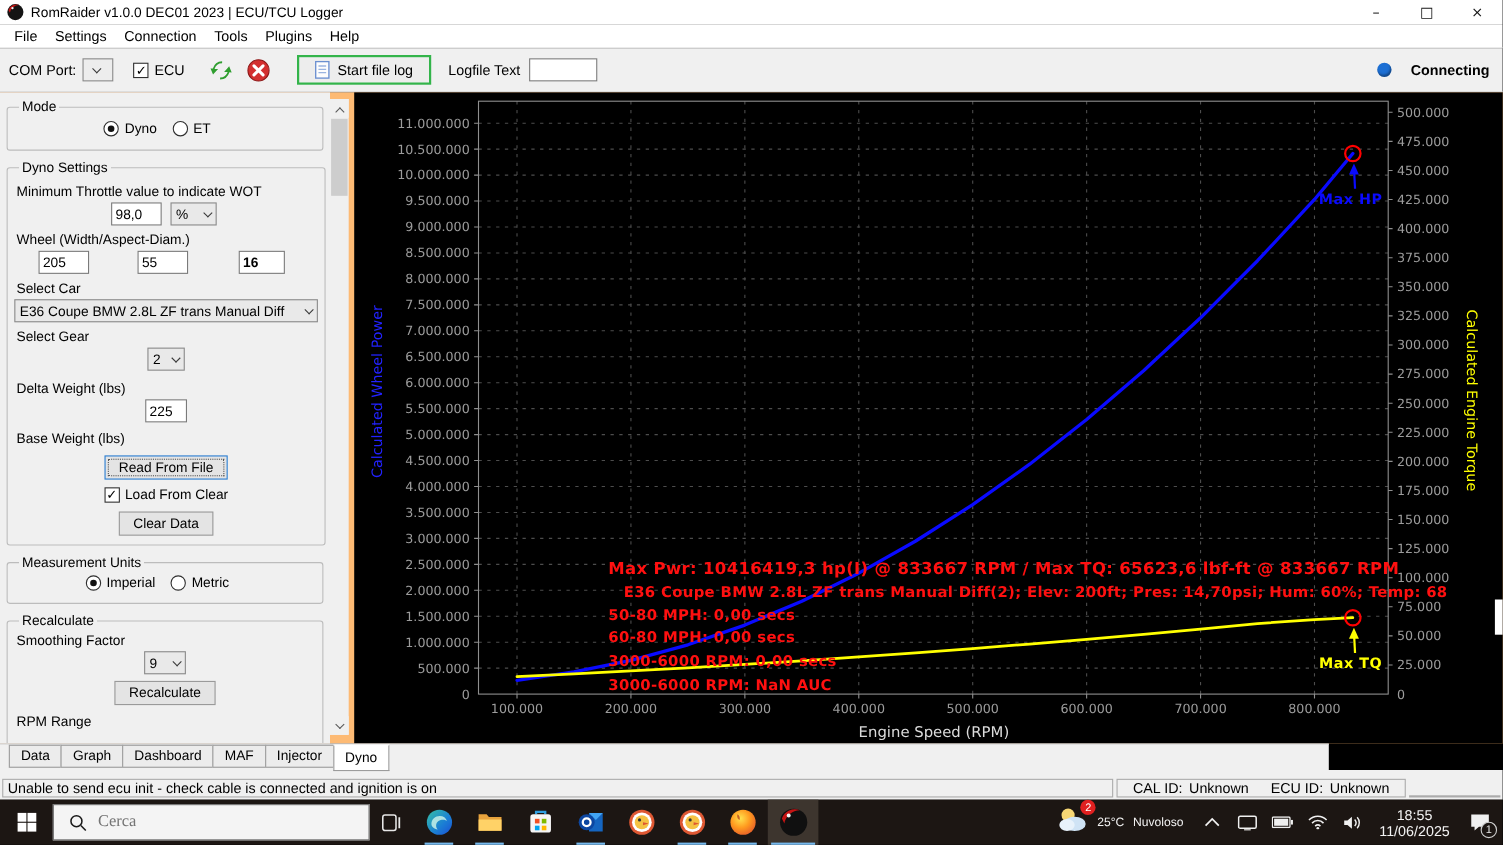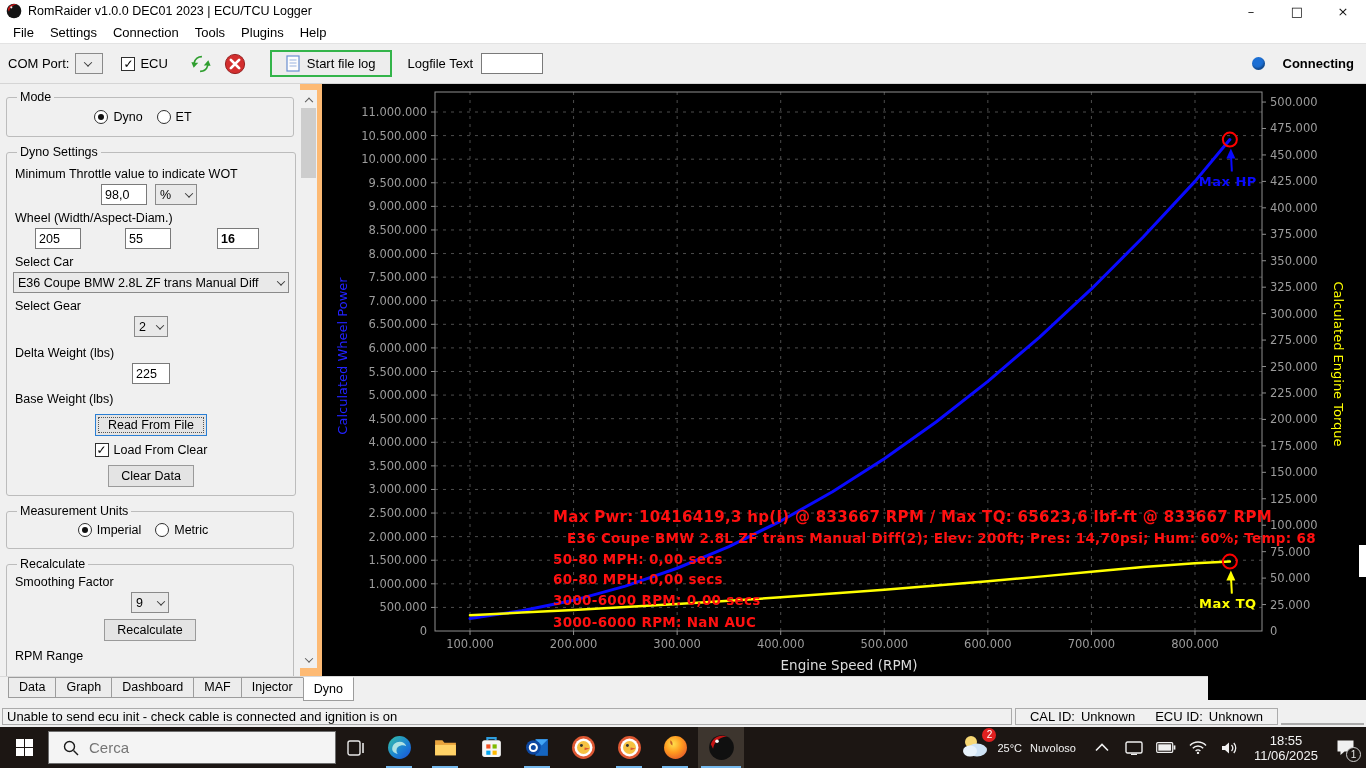--- a/index.html
+++ b/index.html
@@ -92,21 +92,21 @@
 
   
   .taskbar { position:absolute; left:0; top:727px; width:1366px; height:41px; background:#1c1613;
     display:flex; align-items:center; }
   .start { width:48px; height:41px; display:flex; align-items:center; justify-content:center; }
   .winlogo { width:17px; height:17px; display:grid; grid-template-columns:8px 8px; gap:1px; }
   .winlogo span { background:#fff; width:8px; height:8px; }
   .searchbox { width:288px; height:33px; background:#f4f4f4; border:1px solid #6e6e6e;
     display:flex; align-items:center; gap:10px; padding-left:14px; }
   .searchbox input { border:none; background:transparent; outline:none; font-size:15px;
-    color:#1f1f1f; font-family:Liberation Sans, sans-serif; width:200px; }
+    color:#1f1f1f; font-family:Liberation Serif, serif; width:200px; }
   .taskview { width:40px; height:41px; display:flex; align-items:center; justify-content:center; }
   .app-icons { display:flex; height:41px; align-items:center; }
   .appbtn { width:46px; height:41px; display:flex; align-items:center; justify-content:center;
     position:relative; }
   .appbtn.open::after { content:""; position:absolute; bottom:0; left:10px; right:10px; height:2px;
     background:#76b9ed; }
   .appbtn.active { background:#3d352e; }
   .appbtn.active::after { left:3px; right:3px; }
   .tray { margin-left:auto; display:flex; align-items:center; height:41px; }
   .weather { display:flex; align-items:center; gap:8px; padding-right:10px; }

